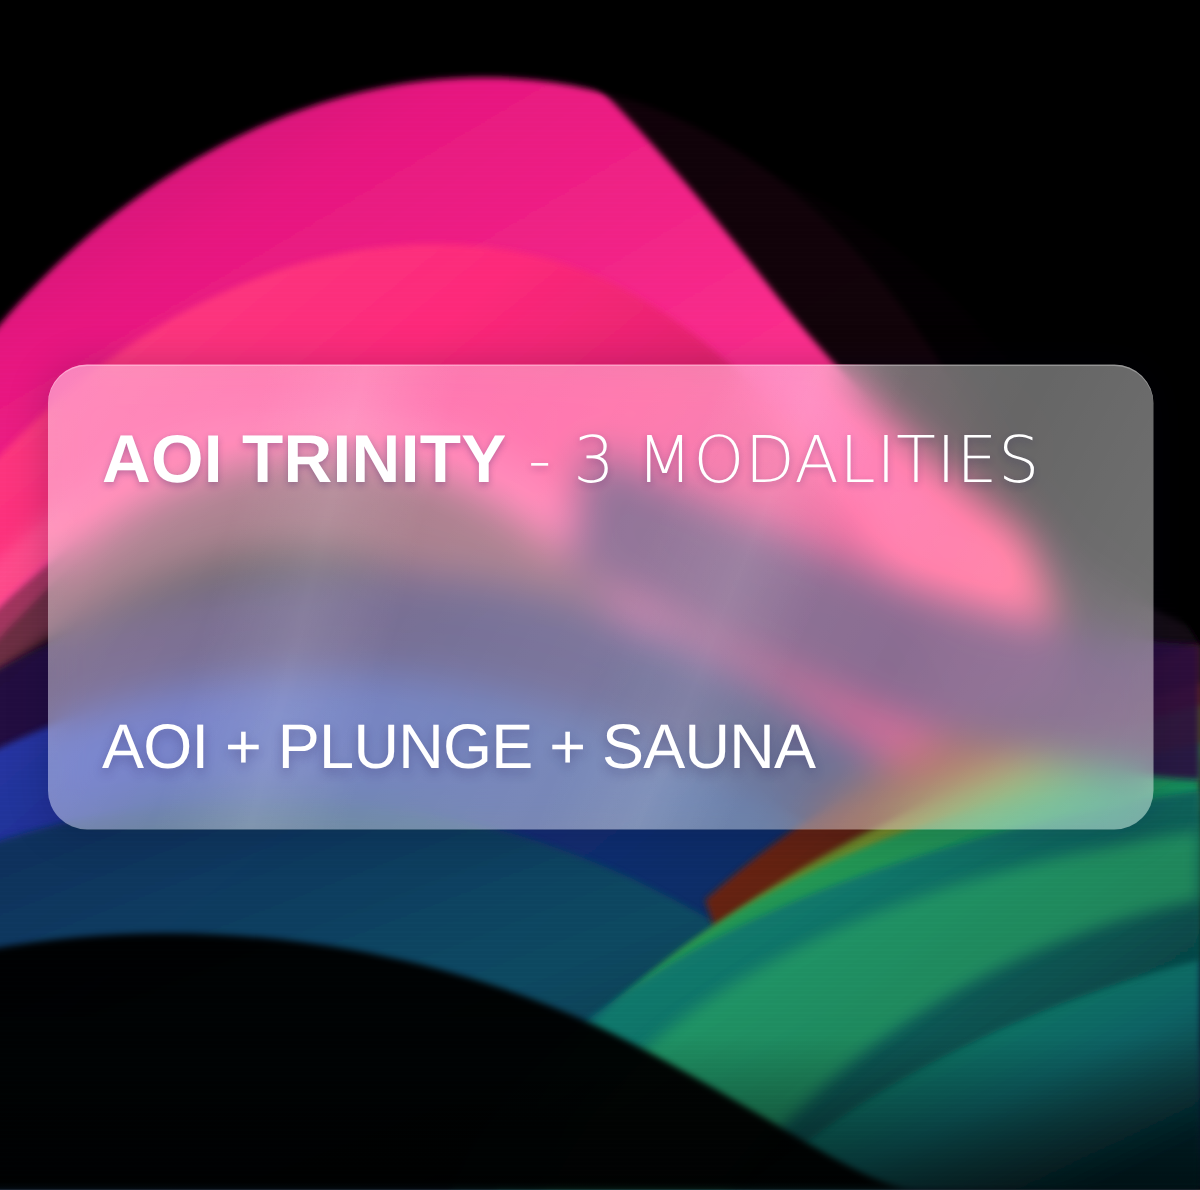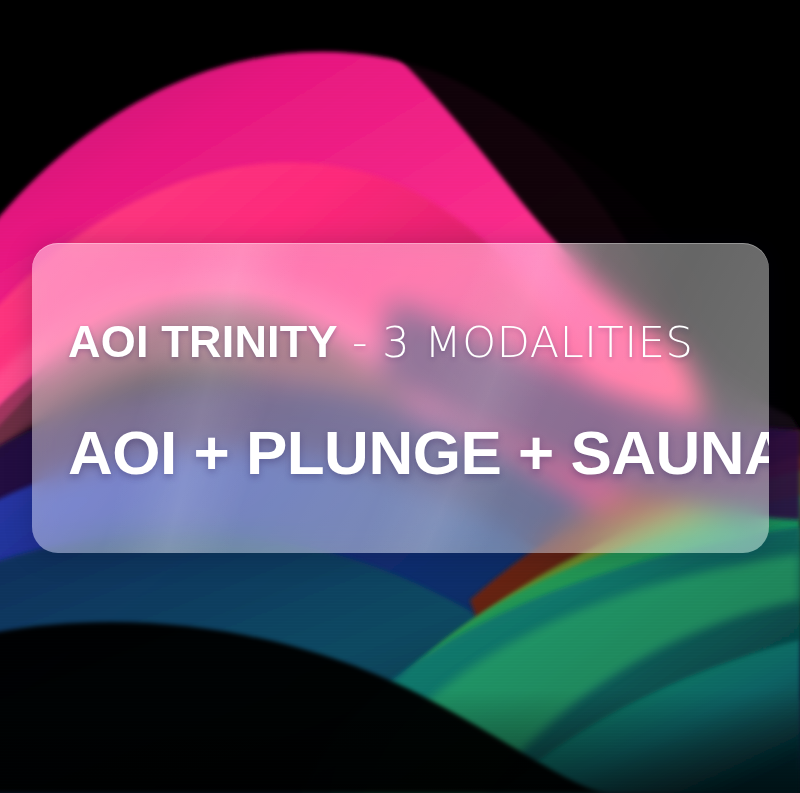--- a/index.html
+++ b/index.html
@@ -82,21 +82,21 @@
   }
 
   .card-inner {
     position: relative;
     z-index: 2;
     height: 100%;
     padding: 40px 36px 34px 36px;
     box-sizing: border-box;
     display: flex;
     flex-direction: column;
-    justify-content: center;
+    justify-content: space-between;
   }
 
   .headline {
     margin: 0;
     line-height: 1;
     white-space: nowrap;
     color: #ffffff;
     text-shadow: 0 2px 5px rgba(40,30,90,0.30);
   }
 
@@ -110,22 +110,22 @@
   .hl-light {
     font-weight: 300;
     font-family: "DejaVu Sans", sans-serif;
     font-size: 43px;
     letter-spacing: 0.6px;
   }
 
   .headline-secondary {
     margin: 0;
     margin-top: 58px;
-    font-size: 62px;
-    font-weight: 700;
+    font-size: 42px;
+    font-weight: 400;
     letter-spacing: -0.5px;
     line-height: 1;
     white-space: nowrap;
     color: #ffffff;
     text-shadow: 0 3px 7px rgba(40,30,90,0.32);
   }
 </style>
 </head>
 <body>
 

